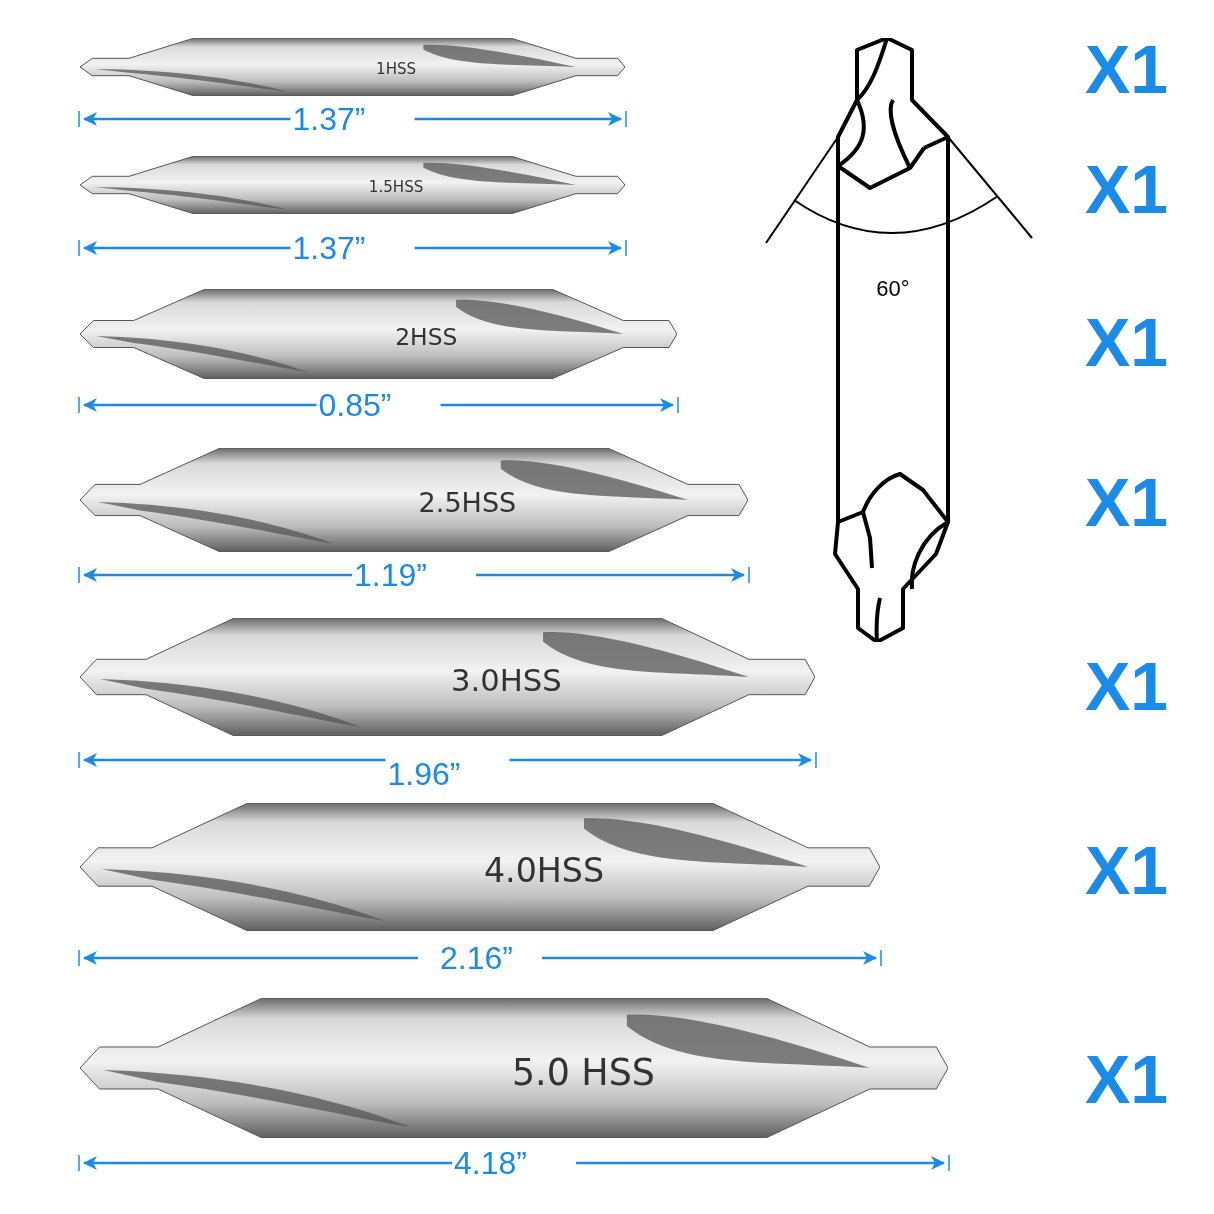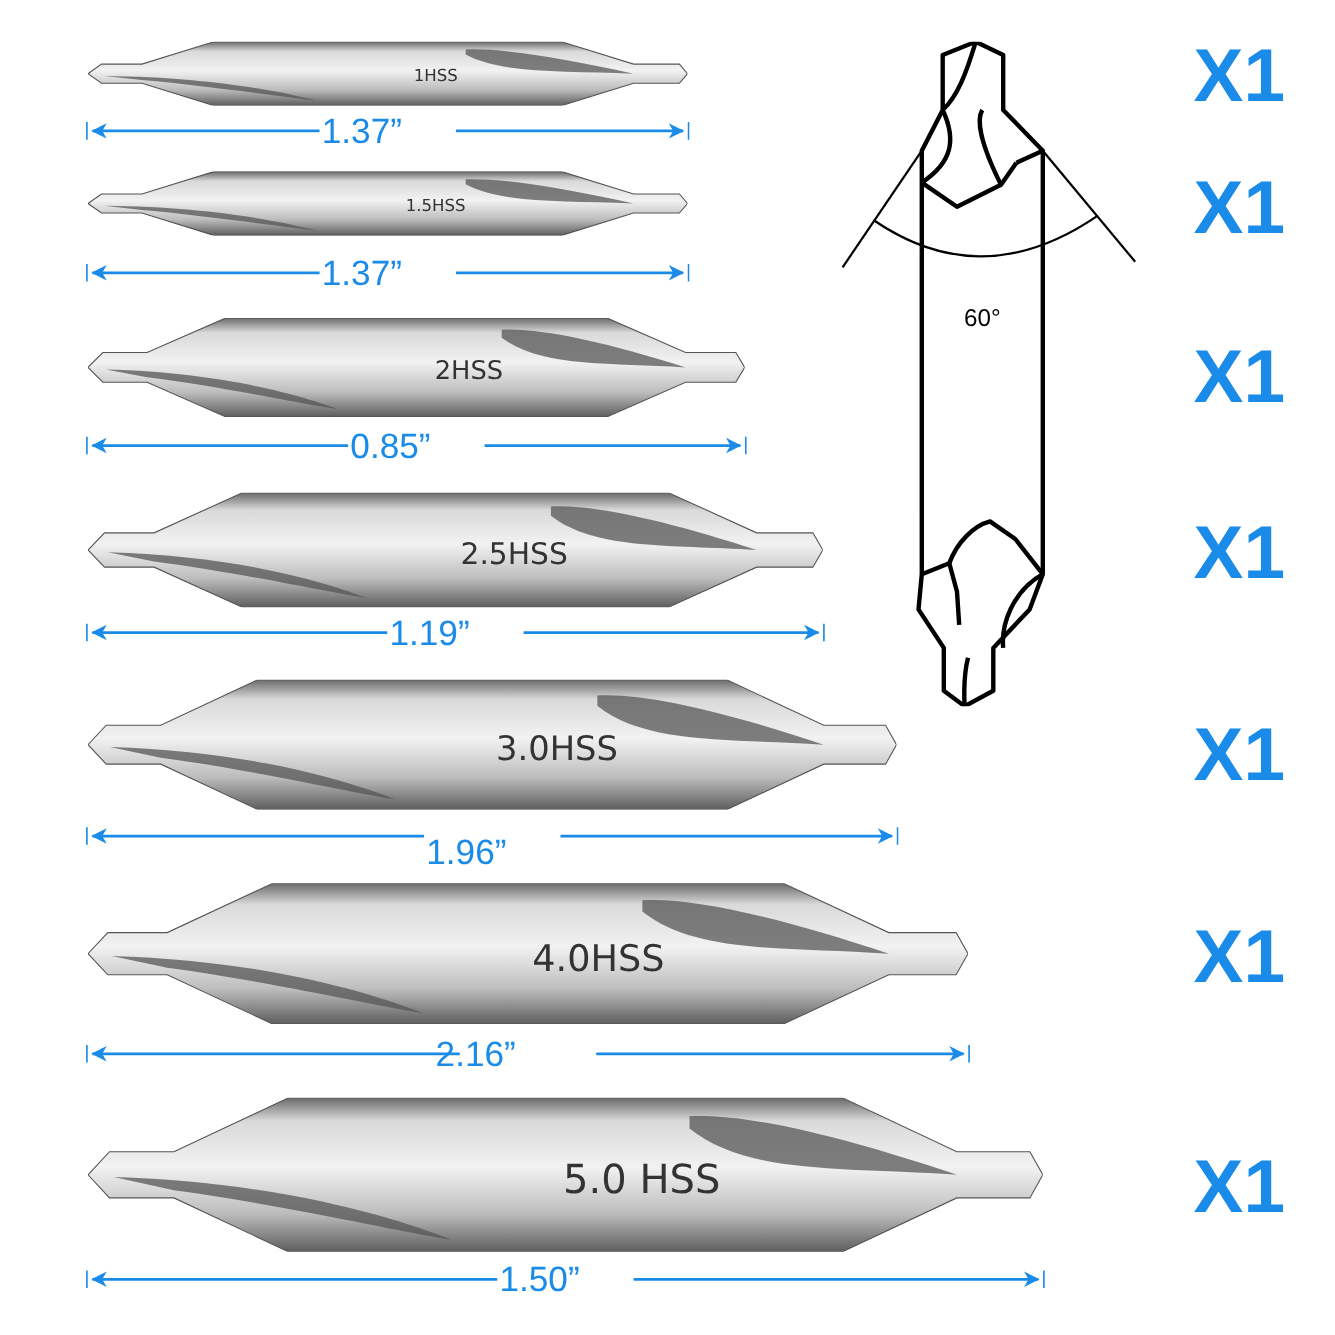--- a/index.html
+++ b/index.html
@@ -155,21 +155,21 @@
     <text class="drill-label" x="464" y="79.36" text-anchor="middle" font-size="33.28">4.0HSS</text>
   </svg>
     <svg class="drill" width="804" height="20" style="left: 78px; top: 948px;">
     <line x1="1" y1="2" x2="1" y2="18" stroke="#1a8be8" stroke-width="1.5"></line>
     <line x1="803" y1="2" x2="803" y2="18" stroke="#1a8be8" stroke-width="1.5"></line>
     <line x1="6" y1="10" x2="340" y2="10" stroke="#1a8be8" stroke-width="2.5"></line>
     <line x1="464" y1="10" x2="798" y2="10" stroke="#1a8be8" stroke-width="2.5"></line>
     <path d="M5,10 L19,3 L15,10 L19,17 Z" fill="#1a8be8"></path>
     <path d="M799,10 L785,3 L789,10 L785,17 Z" fill="#1a8be8"></path>
   </svg>
-    <div class="dim" style="left: 396px; width: 120px; top: 942px;">2.16”</div>
+    <div class="dim" style="left: 440px; width: 120px; top: 942px;">2.16”</div>
     <div class="qty" style="top: 836px;">X1</div>
     <svg class="drill" width="868" height="140" viewBox="0 0 868 140" style="left: 80px; top: 998px;">
     <defs>
       <linearGradient id="g6" x1="0" y1="0" x2="0" y2="1">
         <stop offset="0" stop-color="#6a6a6a"></stop>
         <stop offset="0.15" stop-color="#d9d9d9"></stop>
         <stop offset="0.45" stop-color="#f2f2f2"></stop>
         <stop offset="0.75" stop-color="#bdbdbd"></stop>
         <stop offset="1" stop-color="#5e5e5e"></stop>
       </linearGradient>
@@ -180,21 +180,21 @@
     <text class="drill-label" x="503.43999999999994" y="86.8" text-anchor="middle" font-size="36.4">5.0 HSS</text>
   </svg>
     <svg class="drill" width="872" height="20" style="left: 78px; top: 1153px;">
     <line x1="1" y1="2" x2="1" y2="18" stroke="#1a8be8" stroke-width="1.5"></line>
     <line x1="871" y1="2" x2="871" y2="18" stroke="#1a8be8" stroke-width="1.5"></line>
     <line x1="6" y1="10" x2="374" y2="10" stroke="#1a8be8" stroke-width="2.5"></line>
     <line x1="498" y1="10" x2="866" y2="10" stroke="#1a8be8" stroke-width="2.5"></line>
     <path d="M5,10 L19,3 L15,10 L19,17 Z" fill="#1a8be8"></path>
     <path d="M867,10 L853,3 L857,10 L853,17 Z" fill="#1a8be8"></path>
   </svg>
-    <div class="dim" style="left: 454px; width: 120px; top: 1147px;">1.50”</div>
+    <div class="dim" style="left: 454px; width: 120px; top: 1147px;">4.18”</div>
     <div class="qty" style="top: 1045px;">X1</div>
   </div>
 
 <svg class="diagram" viewBox="0 0 280 604" xmlns="http://www.w3.org/2000/svg">
   <g fill="none" stroke="#000" stroke-width="4" stroke-linejoin="round">
 
     <path d="M97,12 L127,0 L152,12 L152,62 L188,99 L188,484 L176,516 L143,551 L143,590 L117,604 L98,590 L98,551 L75,516 L78,484 L78,99 L97,62 Z"></path>
     <path d="M127,0 C118,30 110,50 97,62"></path>
     <path d="M97,62 C110,90 105,110 78,128"></path>
     <path d="M78,128 L110,150 L150,130 L164,110"></path>

